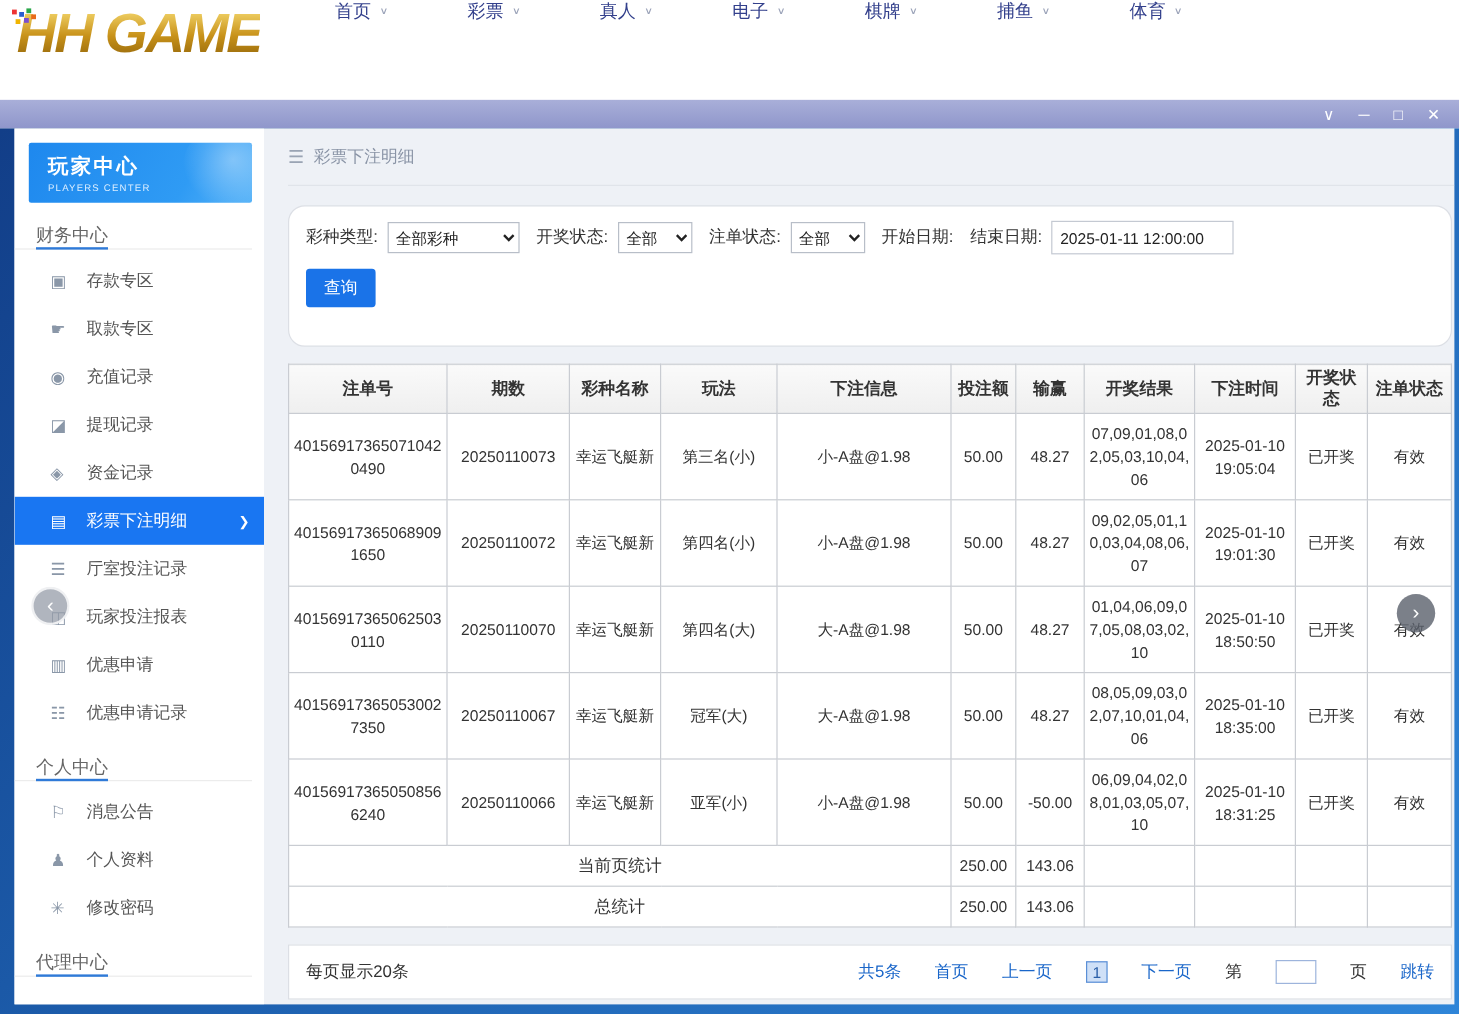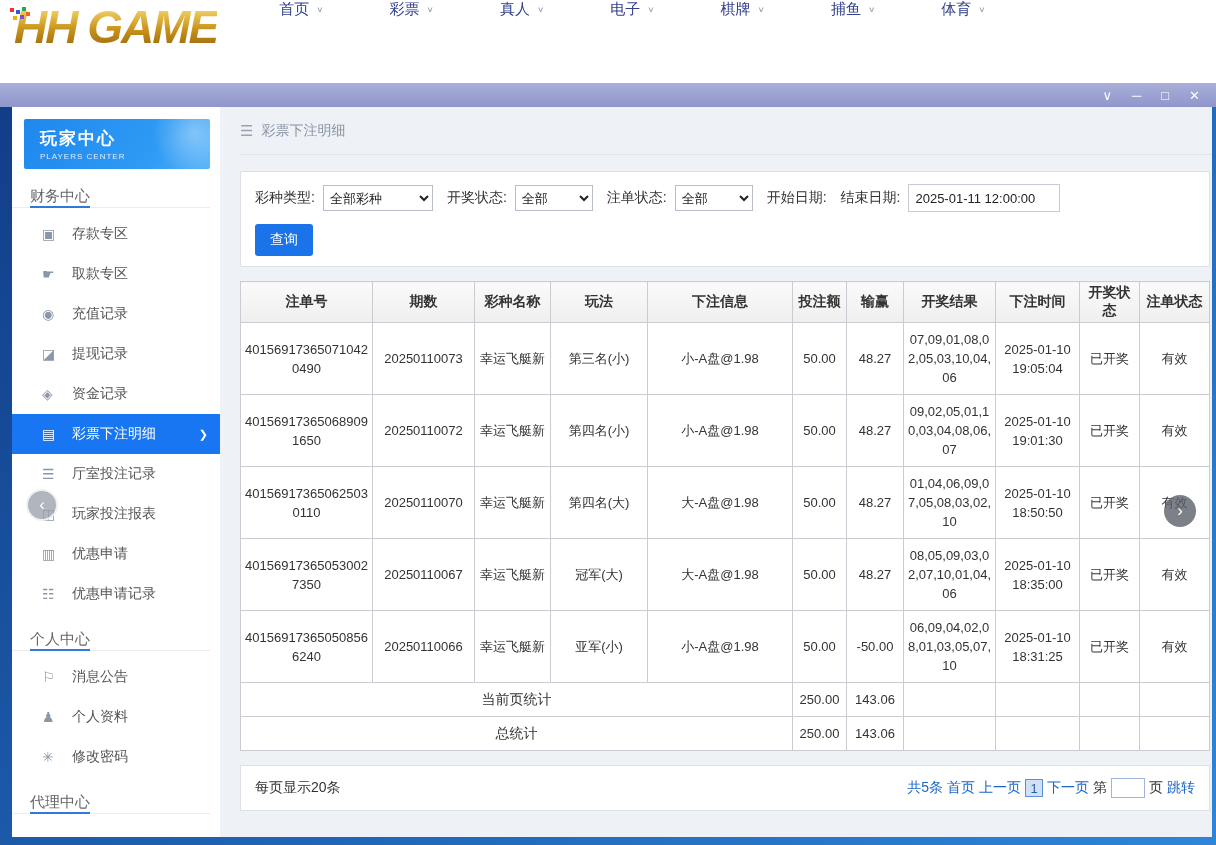--- a/index.html
+++ b/index.html
@@ -40,44 +40,44 @@
   .menu-item .mi-icon { width:30px; color:#8a97a8; font-size:14px; }
   .menu-item.active { background:#1976f2; color:#fff; margin-right:0; }
   .menu-item.active .mi-icon { color:#fff; }
   .menu-item .mi-arrow { position:absolute; right:12px; font-size:11px; color:#fff; }
 
   
   .main { flex:1; padding:0 0 0 20px; display:flex; flex-direction:column; overflow:hidden; }
   .breadcrumb { height:48px; display:flex; align-items:center; gap:8px; color:#8a94a6; font-size:14px; border-bottom:1px solid #e0e4ea; margin-right:0; }
   .breadcrumb .bc-icon { font-size:15px; color:#9aa4b4; }
 
-  .filter-card { margin-top:16px; background:#fff; border:1px solid #dcdfe5; border-radius:2px; padding:12px 14px 10px; margin-right:2px; }
+  .filter-card { margin-top:16px; background:#fff; border:1px solid #dcdfe5; border-radius:14px; padding:12px 14px 32px; margin-right:2px; }
   .filter-row { display:flex; align-items:center; gap:8px; font-size:14px; color:#333; flex-wrap:nowrap; }
   .filter-row label { white-space:nowrap; }
   .filter-row select { height:26px; border:1px solid #b8bec8; background:#fff; font-size:13px; color:#222; padding:0 2px; font-family:inherit; }
-  .sel-type { width:110px; } .sel-small { width:78px; }
+  .sel-type { width:110px; } .sel-small { width:62px; }
   .filter-row input[type=text] { height:28px; width:152px; border:1px solid #c4c9d2; font-size:13px; color:#222; padding:0 6px; font-family:inherit; }
   .gap-l { margin-left:6px; }
   .btn-search { margin-top:12px; display:inline-block; background:#1a73e8; color:#fff; border:none; border-radius:3px; font-size:14px; padding:7px 15px; cursor:pointer; font-family:inherit; }
 
   
   .table-wrap { margin-top:14px; margin-right:2px;border-radius:21px; }
   table { width:100%; border-collapse:collapse; background:#fff; table-layout:fixed; }
   th,td { border:1px solid #c9ccd2; text-align:center; vertical-align:middle; word-break:break-all; }
   th { background:linear-gradient(180deg,#fafafa,#efefef); font-size:14px; color:#333; height:40px; font-weight:bold; padding:2px; }
   td { font-size:13px; color:#333; line-height:19px; padding:7px 3px; }
   td.sum-label { font-size:14px;margin-left:11px; }
   th:nth-child(1){width:132px;} th:nth-child(2){width:102px;} th:nth-child(3){width:76px;}
   th:nth-child(4){width:97px;}  th:nth-child(5){width:145px;} th:nth-child(6){width:54px;}
   th:nth-child(7){width:57px;}  th:nth-child(8){width:92px;}  th:nth-child(9){width:84px;}
   th:nth-child(10){width:60px;}
 
   
   .pager { margin-top:14px; margin-right:2px; background:#fff; border:1px solid #dcdfe5; height:46px; display:flex; align-items:center; justify-content:space-between; padding:0 14px; font-size:14px; color:#333; }
-  .pager-right { display:flex; align-items:center; gap:4px; }
+  .pager-right { display:flex; align-items:center; gap:28px; }
   .plink { color:#1a66c9; cursor:pointer; }
   .pcur { width:18px; height:18px; border:1px solid #5b8fd6; background:#cfe0f7; color:#2b5fa8; font-size:13px; display:flex; align-items:center; justify-content:center; cursor:default; }
   .pjump-input { width:34px; height:20px; border:1px solid #9db4dc; font-size:13px; text-align:center; font-family:inherit; }
 
   
   .edge-circle { position:absolute; width:32px; height:32px; border-radius:50%; display:flex; align-items:center; justify-content:center; color:#fff; font-size:17px; cursor:pointer; z-index:5; }
   .edge-left  { left:14px; top:382px; background:rgba(150,156,168,.75); border:2px solid rgba(255,255,255,.8); }
   .edge-right { right:16px; top:388px; background:rgba(90,96,108,.8); }
 </style>
 </head>

